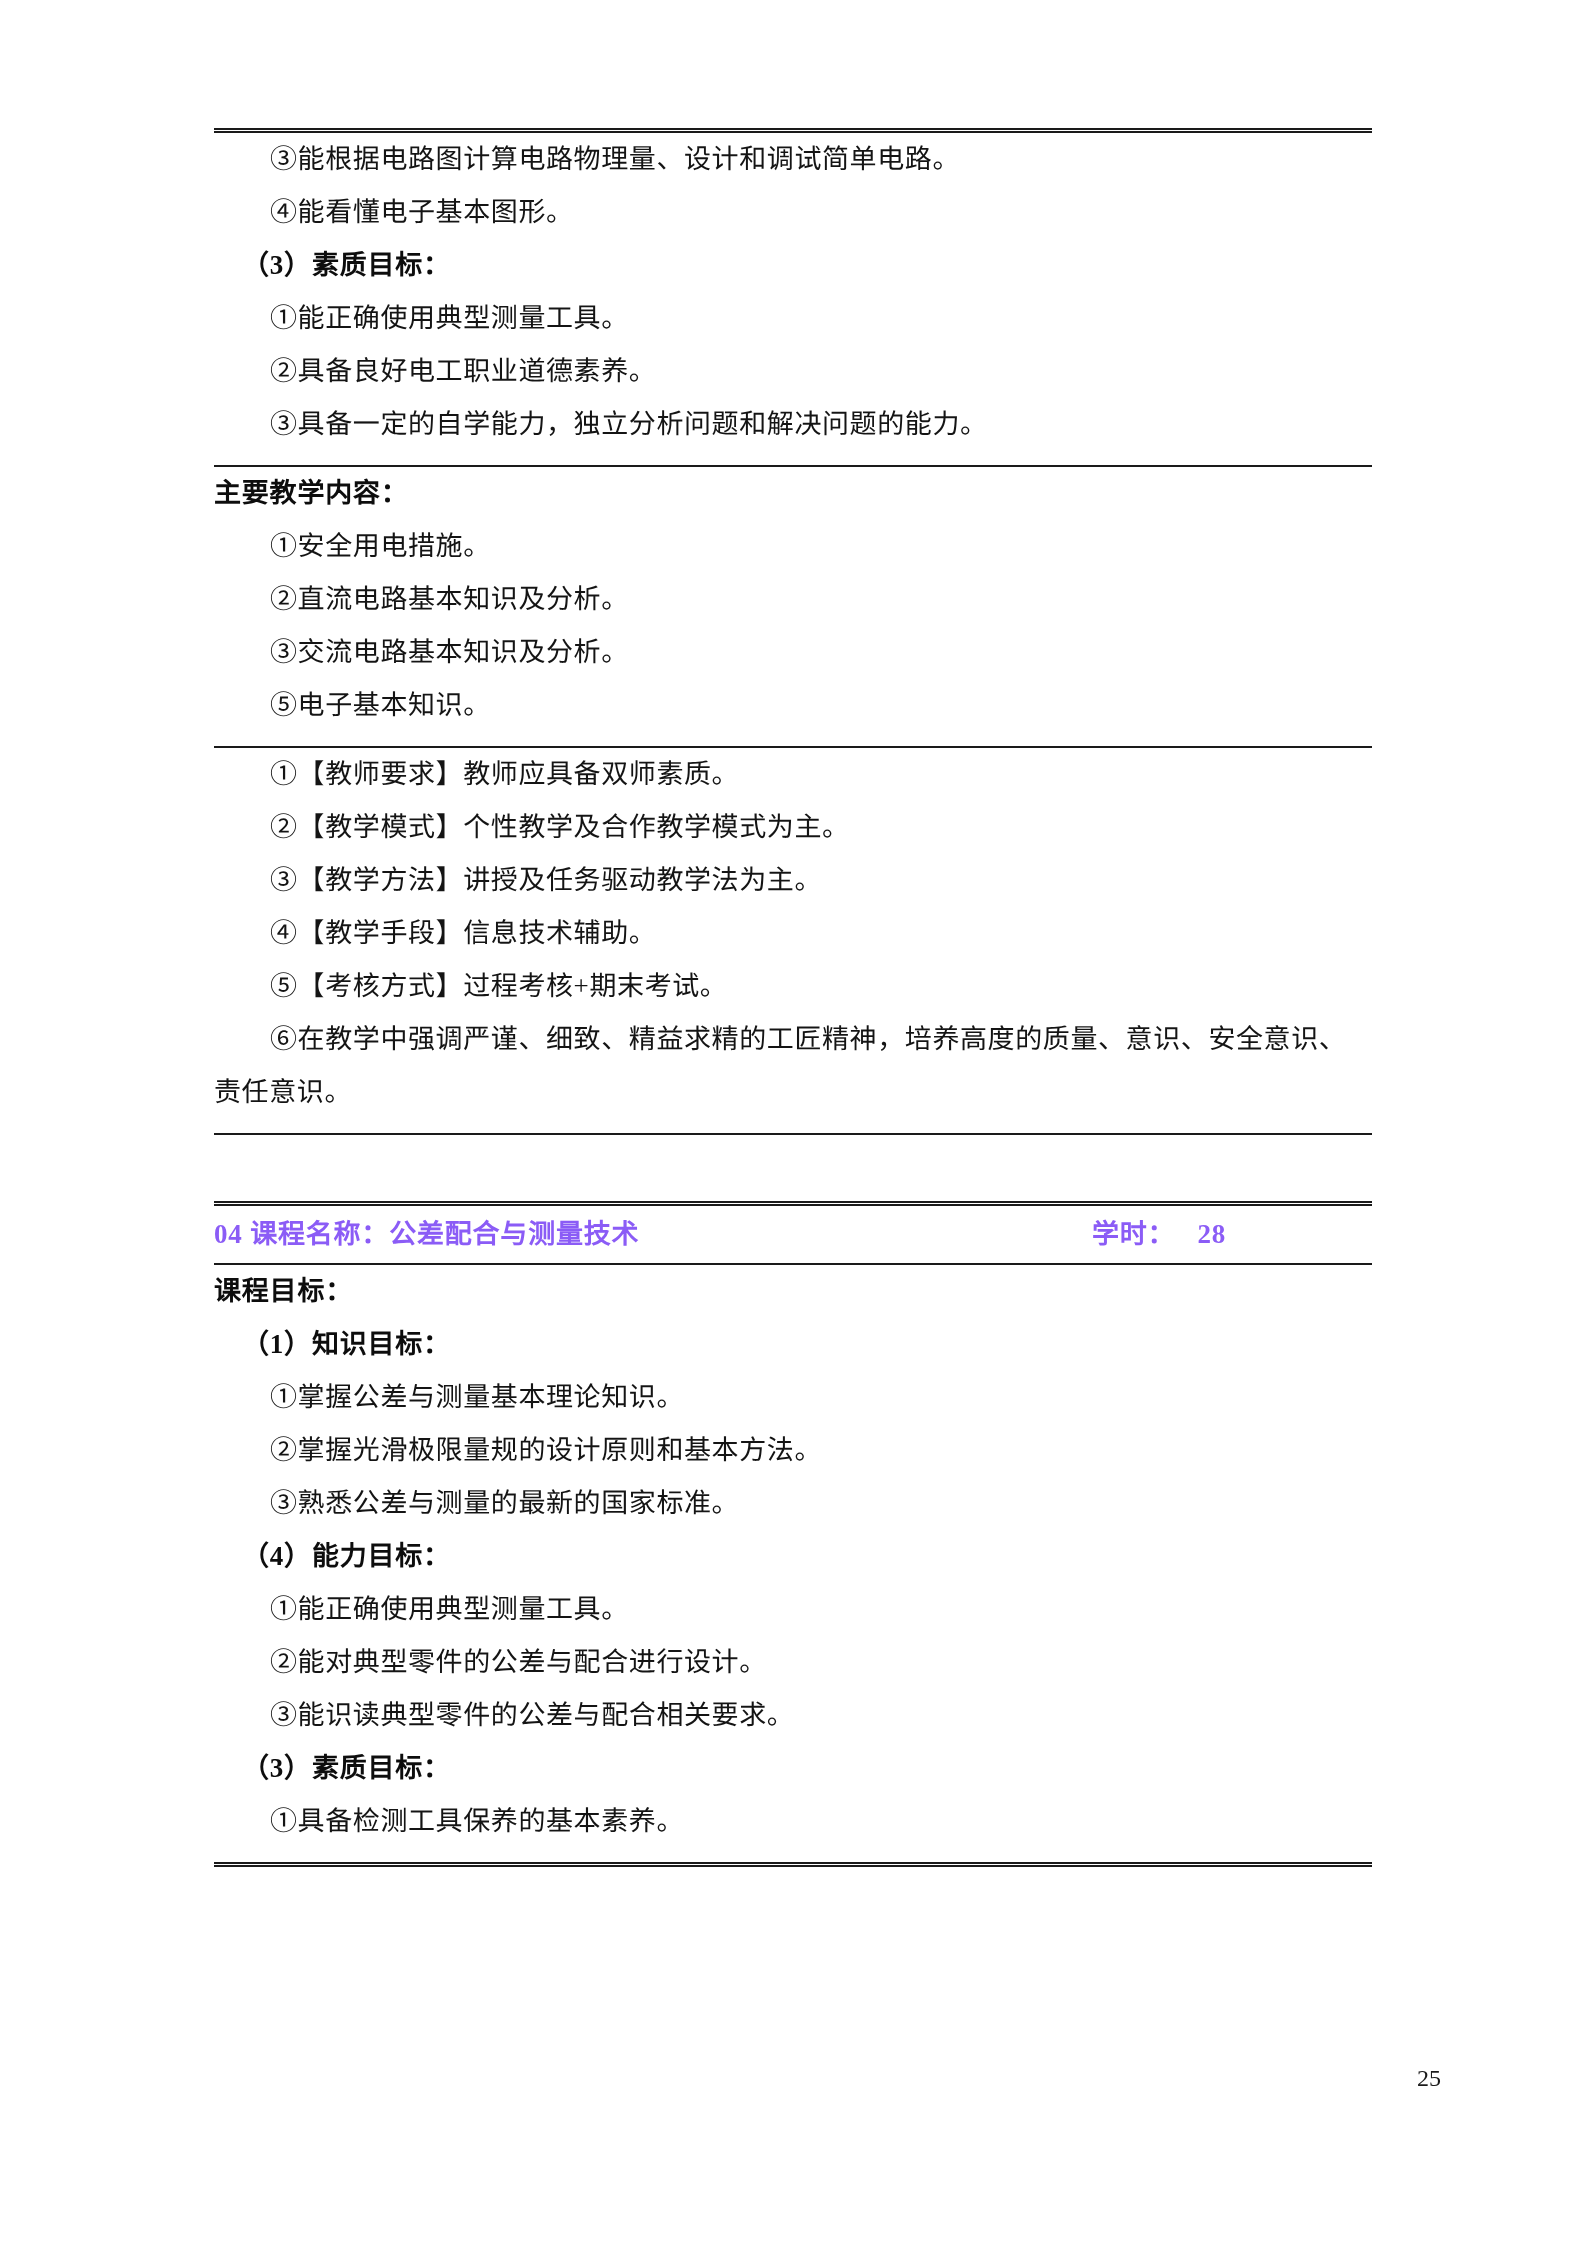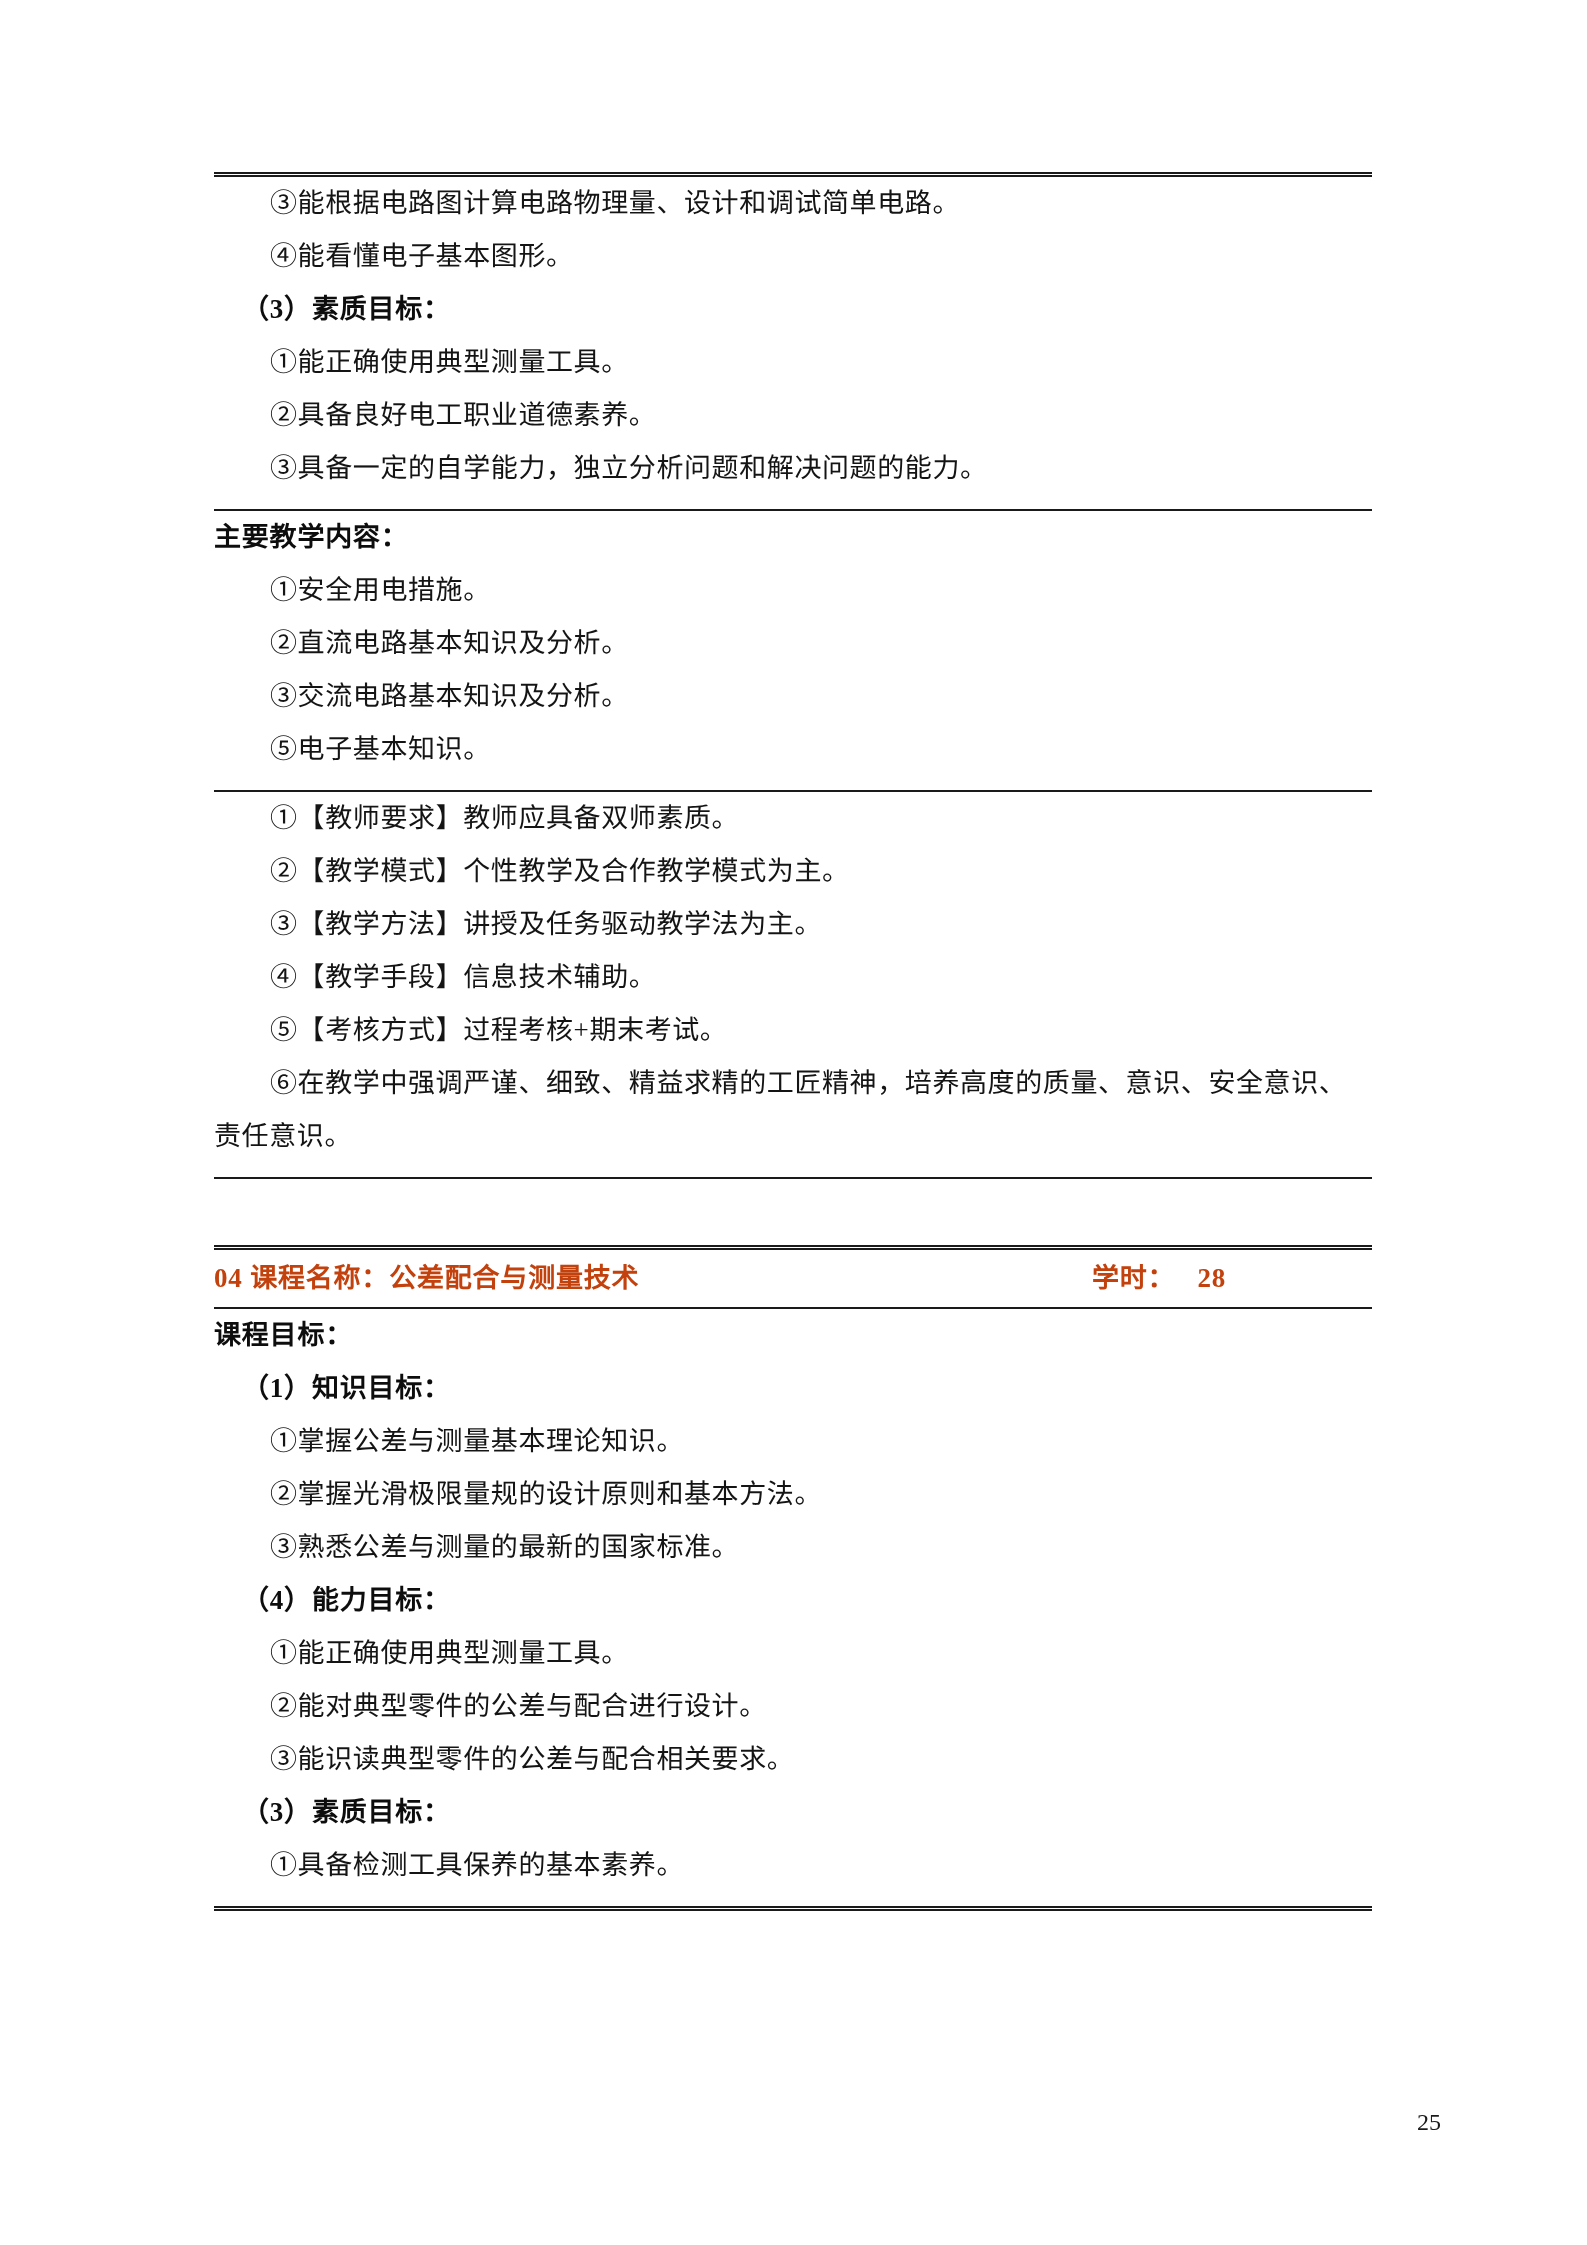--- a/index.html
+++ b/index.html
@@ -17,21 +17,20 @@
     overflow: hidden;
   }
 
   .page {
     position: absolute;
     left: 0;
     top: 0;
     width: 1587px;
     height: 1749px;
     background: #fff;
-    margin-top: 44px;
   }
 
   
   .content {
     position: absolute;
     left: 214px;
     top: 128px;
     width: 1158px;
   }
 
@@ -105,21 +104,21 @@
 
   
   .course-header {
     display: flex;
     align-items: baseline;
     justify-content: flex-start;
     font-weight: bold;
     font-size: 27px;
     line-height: 57px;
     letter-spacing: 0.8px;
-    color: #c2410c;
+    color: #8b5cf6;
   }
   .course-header .ch-left {
     white-space: pre;
   }
   .course-header .ch-right {
     margin-left: auto;
     padding-right: 146px;
     white-space: pre;
   }
   .course-header .ch-hours-label { margin-right: 22px; }

